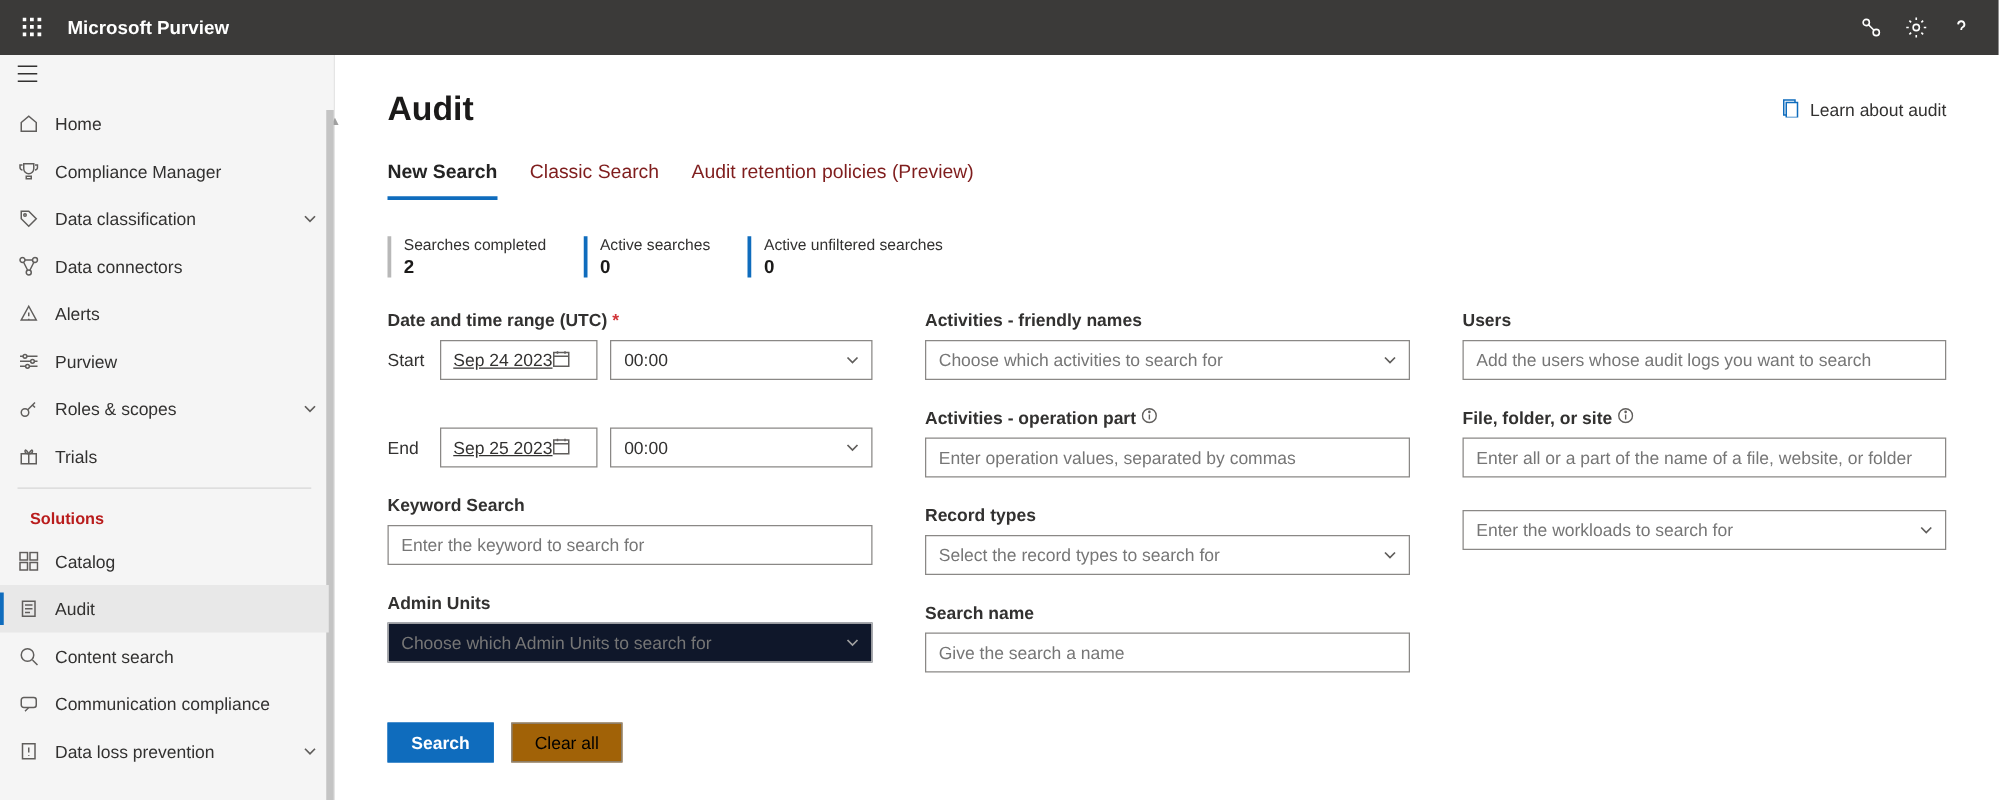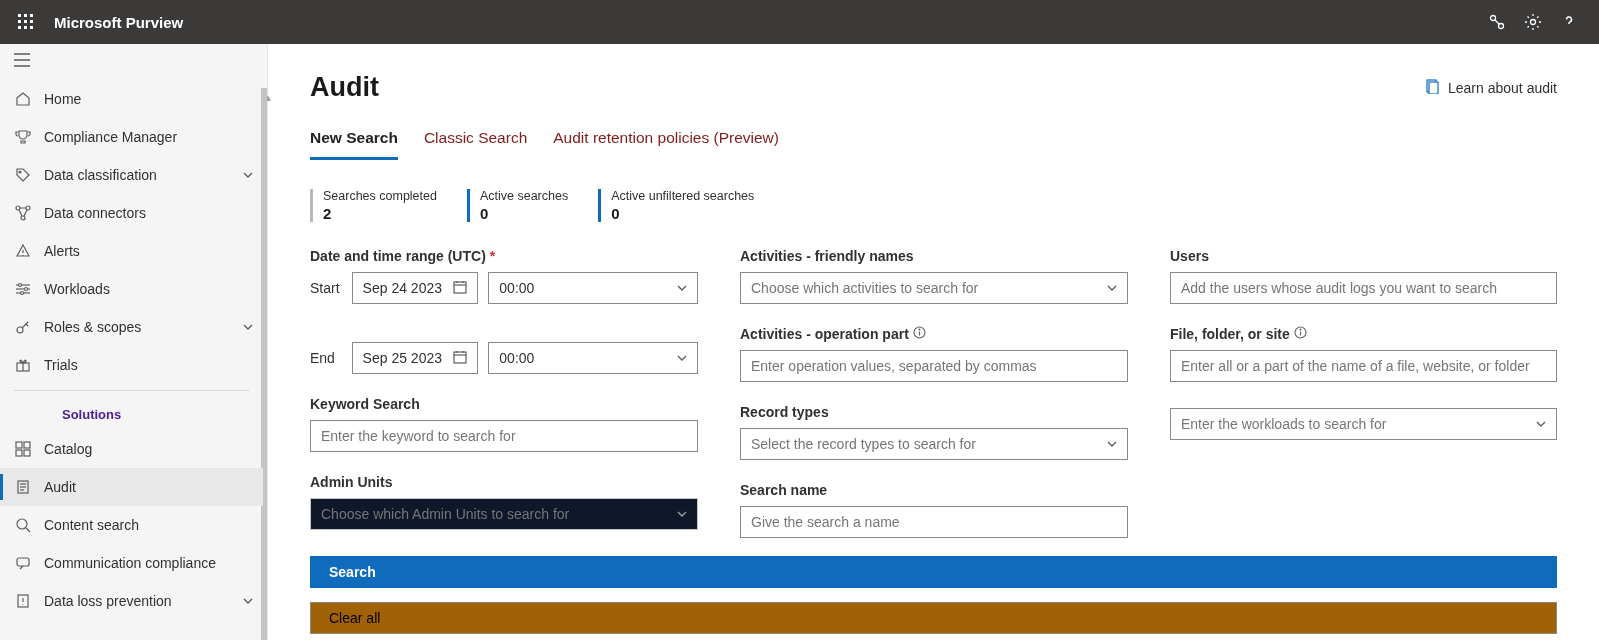--- a/index.html
+++ b/index.html
@@ -20,21 +20,21 @@
     .side-ham { height: 36px; display: flex; align-items: center; padding-left: 14px; border-bottom: 1px solid transparent; }
     .side-ham-btn { cursor: pointer; }
     .side-scroll { overflow-y: auto; flex: 1; padding-right: 4px; }
     .side-item { display: flex; align-items: center; height: 38px; padding-left: 12px; cursor: pointer; font-size: 14px; color: #323130; position: relative; }
     .side-item.active { background: #e8e8e8; }
     .side-item.active::before { content: ""; position: absolute; left: 0; top: 6px; bottom: 6px; width: 3px; background: #0f6cbd; }
     .side-icn { width: 22px; display: flex; justify-content: center; color: #605e5c; }
     .side-lbl { margin-left: 10px; flex: 1; }
     .side-chev { width: 30px; display: flex; justify-content: center; color: #605e5c; }
     .side-divider { height: 1px; background: #d6d6d6; margin: 6px 14px; }
-    .side-section-title { font-size: 13px; font-weight: 600; color: #4c1d95; padding: 10px 14px 8px; margin-left: 48px; }
+    .side-section-title { font-size: 13px; font-weight: 600; color: #b91c1c; padding: 10px 24px 8px; }
     .side-caret { position: absolute; right: -6px; top: 48px; color: #a0a0a0; font-size: 10px; }
     .side-track { position: absolute; right: 0; top: 44px; bottom: 0; width: 6px; background: #c4c4c4; }
 
     
     .main { flex: 1; padding: 28px 42px; overflow: auto; position: relative; }
     .pg-hdr { display: flex; align-items: center; }
     .pg-title { font-size: 27px; font-weight: 700; color: #1b1a19; }
     .pg-hdr-spacer { flex: 1; }
     .learn-link { display: flex; align-items: center; gap: 8px; font-size: 14px; color: #323130; cursor: pointer; }
     .learn-link .doc-icn { color: #0f6cbd; }
@@ -64,24 +64,24 @@
     .info-icn { color: #605e5c; }
 
     .input, .select, .date-input, .time-input { height: 32px; border: 1px solid #8a8886; background: #fff; font-size: 14px; color: #323130; padding: 0 10px; display: flex; align-items: center; }
     .input::placeholder, .placeholder { color: #767676; }
     .select { justify-content: space-between; cursor: pointer; }
     .select.disabled { background: #0f172a; color: #767676; border-color: #c8c8c8; }
     .chev-dn { color: #605e5c; }
 
     .dt-row { display: flex; align-items: center; gap: 10px; }
     .dt-row-lbl { width: 32px; font-size: 14px; color: #323130; }
-    .date-input { width: 128px; justify-content: space-between; cursor: pointer; }
+    .date-input { width: 128px; justify-content: flex-start; cursor: pointer; text-decoration: underline; }
     .time-input { width: 212px; justify-content: space-between; cursor: pointer; }
 
-    .btns { display: flex; gap: 14px; margin-top: 18px; flex-direction: column; }
+    .btns { display: flex; gap: 14px; margin-top: 40px; }
     .btn { height: 32px; padding: 0 18px; border: 1px solid #8a8886; background: #a16207; font-size: 14px; cursor: pointer; display: flex; align-items: center; }
     .btn.primary { background: #0f6cbd; border-color: #0f6cbd; color: #fff; font-weight: 600; }
 
     input[type=text] { outline: none; width: 100%; border: none; background: transparent; font-size: 14px; color: #323130; }
     input[type=text]::placeholder { color: #767676; }
     .input-wrap { height: 32px; border: 1px solid #8a8886; padding: 0 10px; display: flex; align-items: center; }
   </style>
 </head>
 <body>
 
@@ -190,21 +190,21 @@
         <span class="side-icn">
             <svg width="16" height="16" viewBox="0 0 16 16" fill="none" stroke="#605e5c" stroke-width="1.2">
               <line x1="1" y1="4" x2="15" y2="4"></line>
               <line x1="1" y1="8" x2="15" y2="8"></line>
               <line x1="1" y1="12" x2="15" y2="12"></line>
               <circle cx="5" cy="4" r="1.5" fill="#f5f5f5"></circle>
               <circle cx="11" cy="8" r="1.5" fill="#f5f5f5"></circle>
               <circle cx="7" cy="12" r="1.5" fill="#f5f5f5"></circle>
             </svg>
           </span>
-        <span class="side-lbl">Workloads</span>
+        <span class="side-lbl">Purview</span>
       </div>
       <div class="side-item">
         <span class="side-icn">
             <svg width="16" height="16" viewBox="0 0 16 16" fill="none" stroke="#605e5c" stroke-width="1.2">
               <circle cx="5" cy="11" r="3"></circle>
               <path d="M7 9l6-6M11 5l2 2"></path>
             </svg>
           </span>
         <span class="side-lbl">Roles &amp; scopes</span>
         <span class="side-chev">

